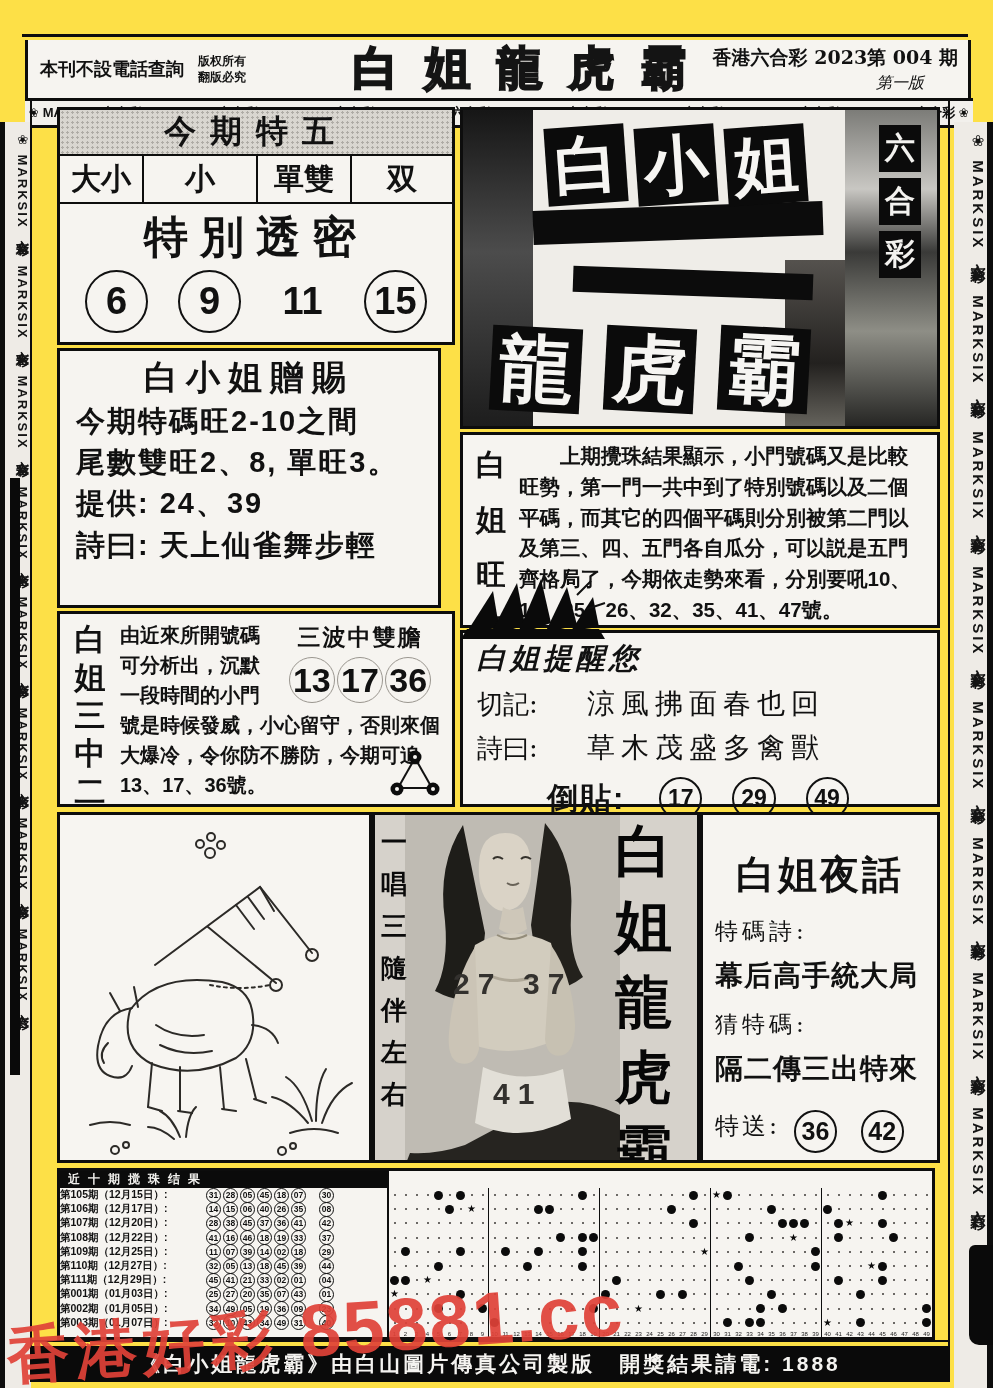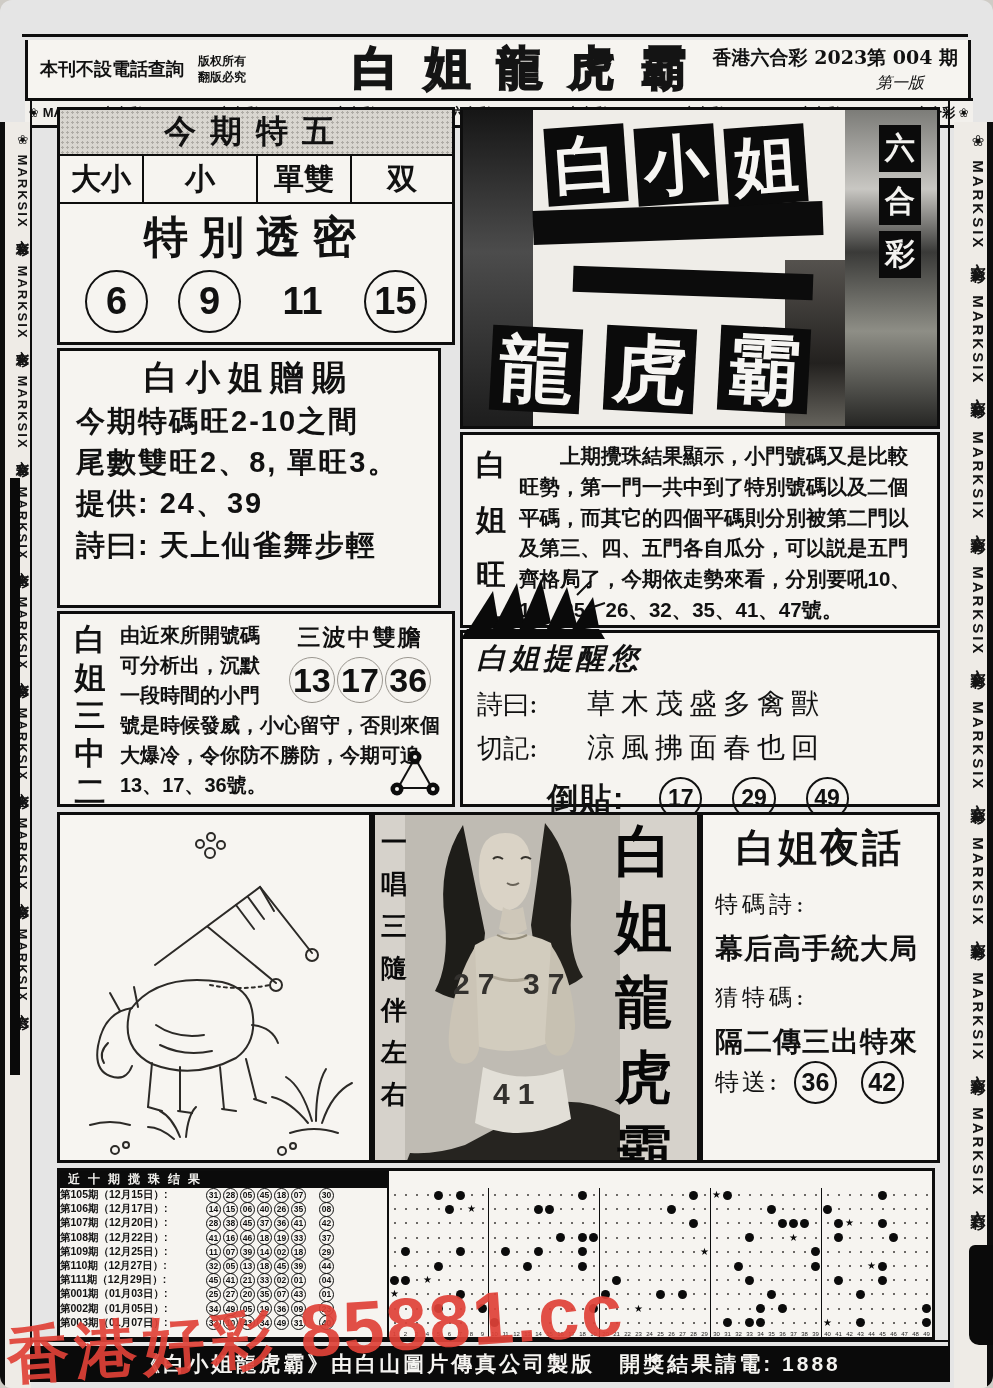--- a/index.html
+++ b/index.html
@@ -1,17 +1,17 @@
 <!DOCTYPE html>
 <html><head>
 <meta charset="utf-8">
 <style>
   html,body{margin:0;padding:0;background:#cfccc6;}
-  .page{position:relative;width:993px;height:1388px;background:#e5e5e5;overflow:hidden;
-        font-family:"Liberation Sans","DejaVu Sans",sans-serif;color:#111;border-radius:12px;}
+  .page{position:relative;width:993px;height:1388px;background:#fde047;overflow:hidden;
+        font-family:"Liberation Sans","DejaVu Sans",sans-serif;color:#111;}
   .serif{font-family:"DejaVu Serif","Liberation Serif",serif;}
   .b{position:absolute;border:3px solid #0d0d0d;background:#f6f4f0;box-sizing:border-box;}
 
   
   .topline{position:absolute;left:22px;top:34px;width:946px;height:3px;background:#0d0d0d;}
   .hdr{position:absolute;left:25px;top:40px;width:940px;height:58px;background:#f6f4f0;
        border-left:3px solid #0d0d0d;border-right:3px solid #0d0d0d;display:flex;align-items:center;}
   .hdr-notice{font-size:18px;font-weight:bold;margin-left:12px;white-space:nowrap;}
   .hdr-copy{font-size:12px;font-weight:bold;margin-left:14px;line-height:1.35;white-space:nowrap;}
   .hdr-title{flex:1;text-align:right;font-size:46px;font-weight:bold;letter-spacing:26px;
@@ -108,24 +108,24 @@
   .rem-tip-nums .circ{width:1.7em;height:1.7em;}
 
   .photo-box{left:372px;top:812px;width:328px;height:351px;background:#d6d2cb;overflow:hidden;}
   .photo-vtext{position:absolute;left:6px;top:10px;font-size:26px;font-weight:bold;gap:7px;z-index:4;color:#0a0a0a;}
   .photo-num{position:absolute;font-size:30px;font-weight:600;color:#33312e;z-index:4;letter-spacing:8px;}
   .photo-title{position:absolute;left:240px;top:2px;font-size:57px;font-weight:900;z-index:4;gap:8px;
                font-family:"DejaVu Serif",serif;color:#070707;}
   .photo-title .ch{line-height:1.18;}
 
   .night-box{left:700px;top:812px;width:240px;height:351px;padding:6px 12px;}
-  .night-title{text-align:center;font-size:39px;font-weight:900;letter-spacing:3px;}
+  .night-title{text-align:center;font-size:39px;font-weight:900;letter-spacing:3px;margin-top:27px;}
   .night-label{font-family:"DejaVu Serif",serif;font-size:23px;letter-spacing:4px;margin-top:14px;}
   .night-poem{font-size:28px;font-weight:bold;margin-top:10px;white-space:nowrap;letter-spacing:1px;}
-  .night-send{display:flex;align-items:center;}
+  .night-send{display:flex;align-items:flex-start;margin-top:22px;}
   .night-send-label{font-family:"DejaVu Serif",serif;font-size:24px;letter-spacing:3px;}
   .night-send-nums{display:flex;gap:24px;margin-left:14px;font-size:25px;font-weight:bold;}
 
   
   .res-box{left:57px;top:1168px;width:878px;height:172px;display:flex;background:#f6f4f0;}
   .res-left{width:336px;border-right:2px solid #0d0d0d;}
   .res-hdr{height:17px;background:#0b0b0b;color:#f2f1ee;font-size:12px;font-weight:bold;
            letter-spacing:8px;display:flex;align-items:center;padding-left:8px;}
   .res-row{height:14.2px;display:flex;align-items:center;padding-left:0;}
   .res-lab{font-size:10.5px;font-weight:bold;width:146px;white-space:nowrap;}
@@ -320,26 +320,26 @@
       </g>
       <g stroke="#111" stroke-width="2" fill="none">
         <path d="M118 30 l14 -14 M128 44 l18 -6 M104 22 l6 -18"></path>
       </g>
     </svg>
   </div>
 
   <div class="b rem-box">
     <div class="rem-title">白姐提醒您</div>
     <div class="rem-row">
+      <span class="rem-label">切記:</span>
+      <span class="rem-text">涼風拂面春也回</span>
+    </div>
+    <div class="rem-row">
       <span class="rem-label">詩曰:</span>
       <span class="rem-text">草木茂盛多禽獸</span>
-    </div>
-    <div class="rem-row">
-      <span class="rem-label">切記:</span>
-      <span class="rem-text">涼風拂面春也回</span>
     </div>
     <div class="rem-tip">
       <span class="rem-tip-label">倒貼:</span>
       <span class="rem-tip-nums">
           <span class="circ">17</span>
           <span class="circ">29</span>
           <span class="circ">49</span>
         </span>
     </div>
   </div>

